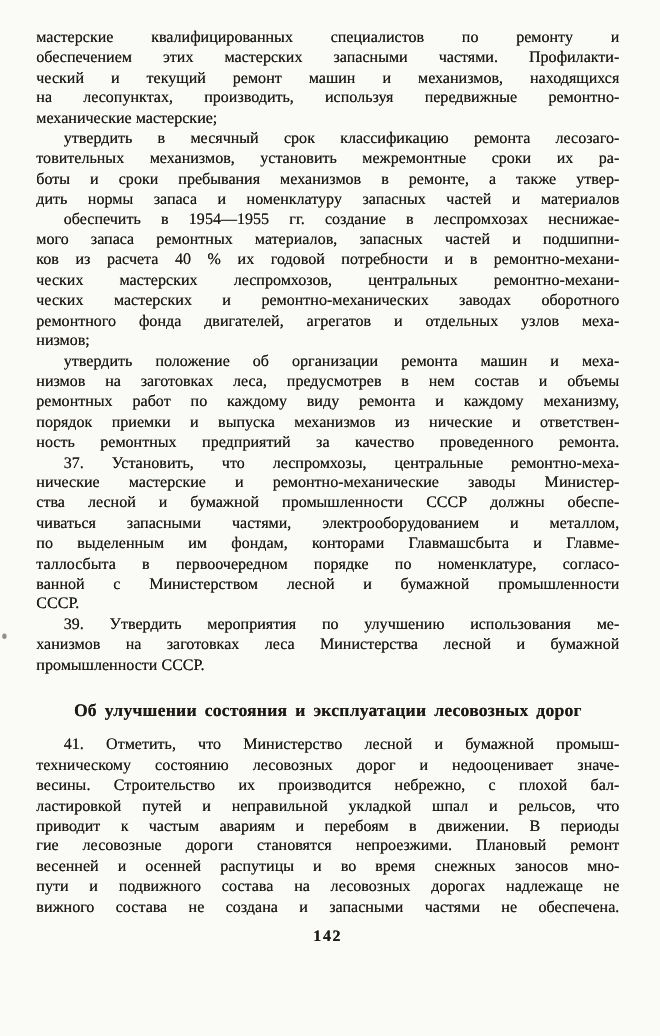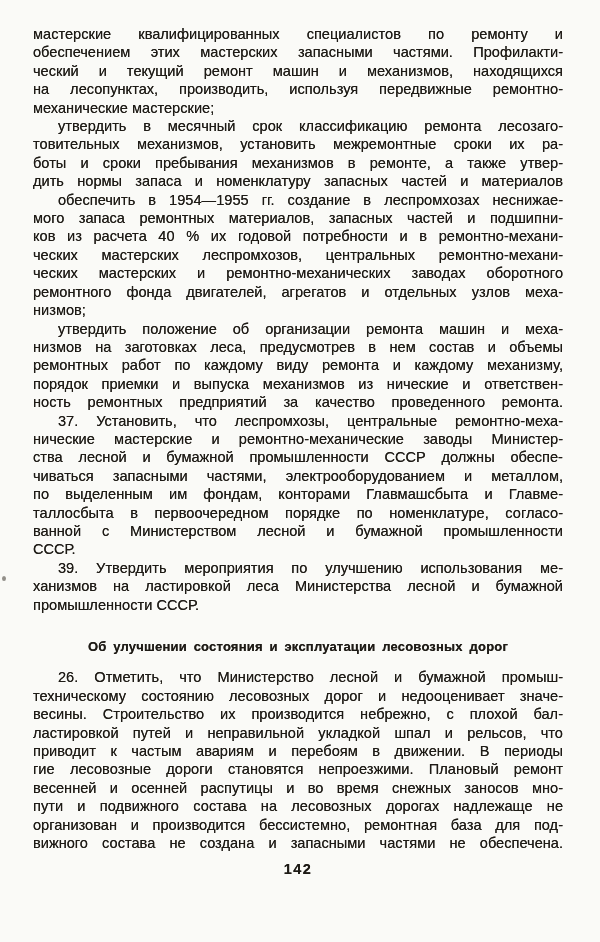--- a/index.html
+++ b/index.html
@@ -11,21 +11,21 @@
     height: 942px;
     overflow: hidden;
     background: var(--bg, #fafaf7);
   }
   .page {
     position: relative;
     box-sizing: border-box;
     width: 600px;
     height: 942px;
     padding: 25px 37px 0 33px;
-    font-family: Liberation Sans, sans-serif;
+    font-family: Liberation Serif, serif;
     font-size: 14.6px;
     line-height: 18.4px;
     color: var(--ink, #1e1b16);
     text-shadow: 0 0 0.45px rgba(30, 27, 22, 0.85);
   }
   .para {
     margin: 0;
   }
   .line {
     text-align: justify;
@@ -34,21 +34,21 @@
   .line.last {
     text-align-last: left;
   }
   .para.indent .line:first-child {
     text-indent: 25px;
   }
   .heading {
     margin: 24px 0 12px 0;
     text-align: center;
     font-weight: bold;
-    font-size: 13px;
+    font-size: 16px;
     letter-spacing: 0.2px;
     word-spacing: 3px;
   }
   .pagenum {
     margin-top: 8px;
     text-align: center;
     font-weight: bold;
     font-size: 14.5px;
     letter-spacing: 1.5px;
   }
@@ -102,31 +102,30 @@
         <div class="line">нические мастерские и ремонтно-механические заводы Министер-</div>
         <div class="line">ства лесной и бумажной промышленности СССР должны обеспе-</div>
         <div class="line">чиваться запасными частями, электрооборудованием и металлом,</div>
         <div class="line">по выделенным им фондам, конторами Главмашсбыта и Главме-</div>
         <div class="line">таллосбыта в первоочередном порядке по номенклатуре, согласо-</div>
         <div class="line">ванной с Министерством лесной и бумажной промышленности</div>
         <div class="line last">СССР.</div>
       </div>
       <div class="para indent">
         <div class="line">39. Утвердить мероприятия по улучшению использования ме-</div>
-        <div class="line">ханизмов на ластировкой леса Министерства лесной и бумажной</div>
+        <div class="line">ханизмов на заготовках леса Министерства лесной и бумажной</div>
         <div class="line last">промышленности СССР.</div>
       </div>
       <div class="heading">Об улучшении состояния и эксплуатации лесовозных дорог</div>
       <div class="para indent">
-        <div class="line">26. Отметить, что Министерство лесной и бумажной промыш-</div>
+        <div class="line">41. Отметить, что Министерство лесной и бумажной промыш-</div>
         <div class="line">техническому состоянию лесовозных дорог и недооценивает значе-</div>
         <div class="line">весины. Строительство их производится небрежно, с плохой бал-</div>
         <div class="line">ластировкой путей и неправильной укладкой шпал и рельсов, что</div>
         <div class="line">приводит к частым авариям и перебоям в движении. В периоды</div>
         <div class="line">гие лесовозные дороги становятся непроезжими. Плановый ремонт</div>
         <div class="line">весенней и осенней распутицы и во время снежных заносов мно-</div>
         <div class="line">пути и подвижного состава на лесовозных дорогах надлежаще не</div>
-        <div class="line">организован и производится бессистемно, ремонтная база для под-</div>
         <div class="line">вижного состава не создана и запасными частями не обеспечена.</div>
       </div>
     </div>
   <div class="pagenum">142</div>
 </div>
 
 </body></html>

